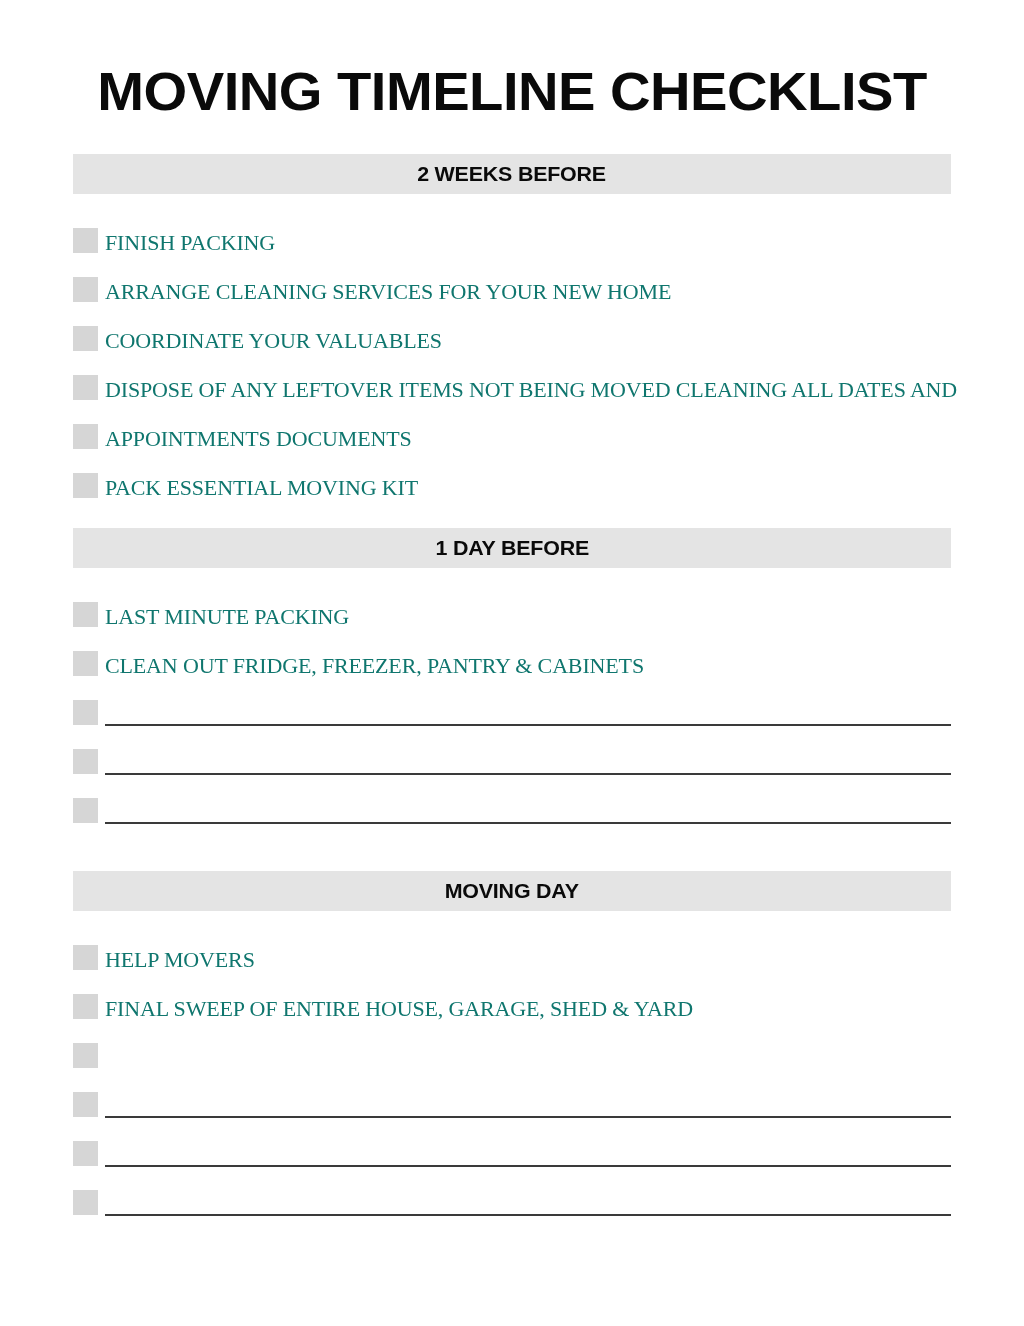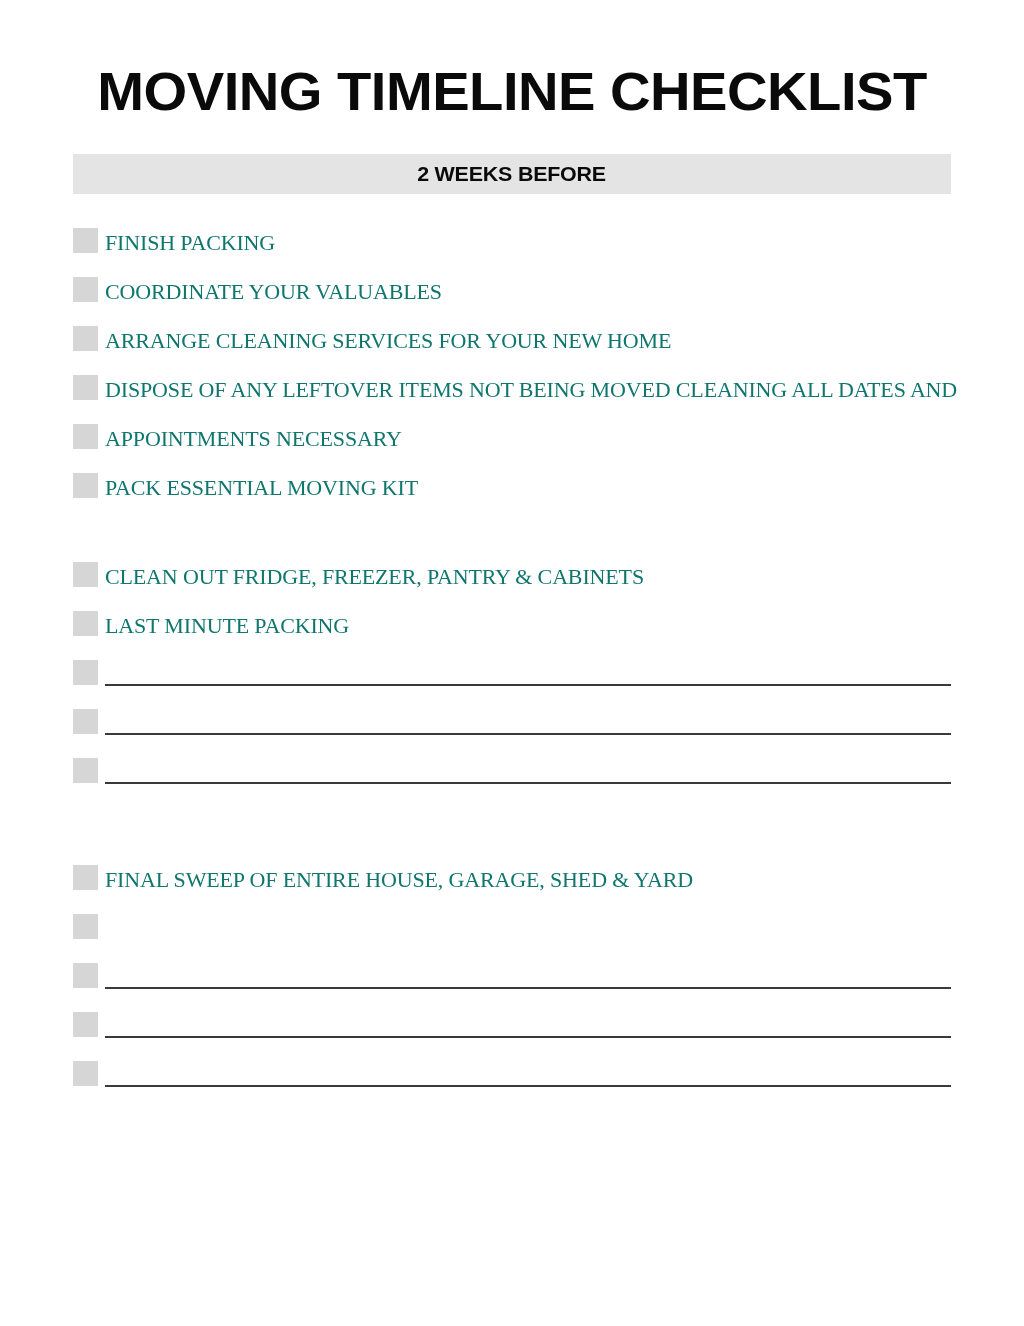--- a/index.html
+++ b/index.html
@@ -134,70 +134,80 @@
       <div class="section-header">
         <span class="section-header-label">2 WEEKS BEFORE</span>
       </div>
       <div class="items">
         <div class="item">
           <span class="checkbox"></span>
           <span class="item-label">FINISH PACKING</span>
         </div>
         <div class="item">
           <span class="checkbox"></span>
+          <span class="item-label">ARRANGE CLEANING SERVICES FOR YOUR NEW HOME</span>
+        </div>
+        <div class="item">
+          <span class="checkbox"></span>
           <span class="item-label">COORDINATE YOUR VALUABLES</span>
         </div>
         <div class="item">
           <span class="checkbox"></span>
-          <span class="item-label">ARRANGE CLEANING SERVICES FOR YOUR NEW HOME</span>
-        </div>
-        <div class="item">
-          <span class="checkbox"></span>
           <span class="item-label">DISPOSE OF ANY LEFTOVER ITEMS NOT BEING MOVED CLEANING ALL DATES AND</span>
         </div>
         <div class="item">
           <span class="checkbox"></span>
-          <span class="item-label">APPOINTMENTS NECESSARY</span>
+          <span class="item-label">APPOINTMENTS DOCUMENTS</span>
         </div>
         <div class="item">
           <span class="checkbox"></span>
           <span class="item-label">PACK ESSENTIAL MOVING KIT</span>
         </div>
       </div>
     </div>
 
     <div class="section gap-after">
+      <div class="section-header">
+        <span class="section-header-label">1 DAY BEFORE</span>
+      </div>
       <div class="items">
         <div class="item">
           <span class="checkbox"></span>
+          <span class="item-label">LAST MINUTE PACKING</span>
+        </div>
+        <div class="item">
+          <span class="checkbox"></span>
           <span class="item-label">CLEAN OUT FRIDGE, FREEZER, PANTRY &amp; CABINETS</span>
         </div>
-        <div class="item">
-          <span class="checkbox"></span>
-          <span class="item-label">LAST MINUTE PACKING</span>
-        </div>
         <div class="item blank">
           <span class="checkbox"></span>
           <span class="rule"></span>
         </div>
         <div class="item blank">
           <span class="checkbox"></span>
           <span class="rule"></span>
         </div>
         <div class="item blank">
           <span class="checkbox"></span>
           <span class="rule"></span>
         </div>
       </div>
     </div>
 
     <div class="spacer-18"></div>
 
     <div class="section">
+      <div class="section-header">
+        <span class="section-header-label">MOVING DAY</span>
+      </div>
       <div class="items">
+        <div class="item">
+          <span class="checkbox"></span>
+          <span class="item-label">HELP MOVERS</span>
+        </div>
         <div class="item">
           <span class="checkbox"></span>
           <span class="item-label">FINAL SWEEP OF ENTIRE HOUSE, GARAGE, SHED &amp; YARD</span>
         </div>
         <div class="item blank noline">
           <span class="checkbox"></span>
           <span class="rule"></span>
         </div>
         <div class="item blank">
           <span class="checkbox"></span>

